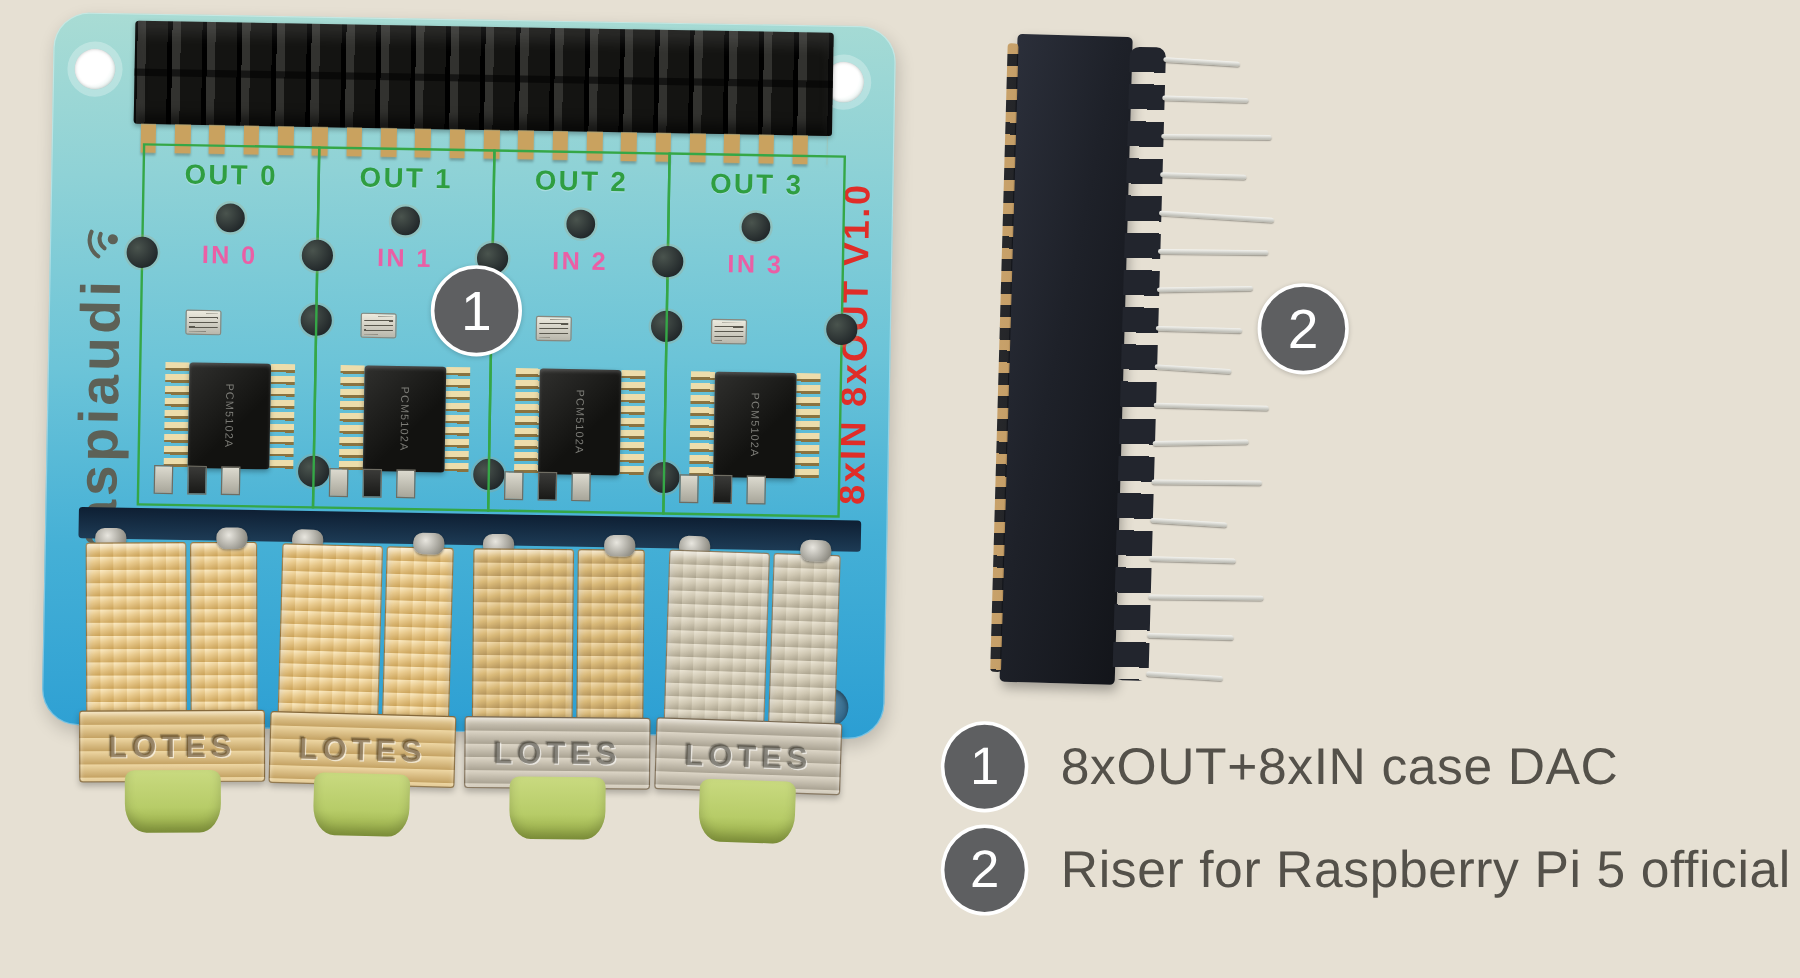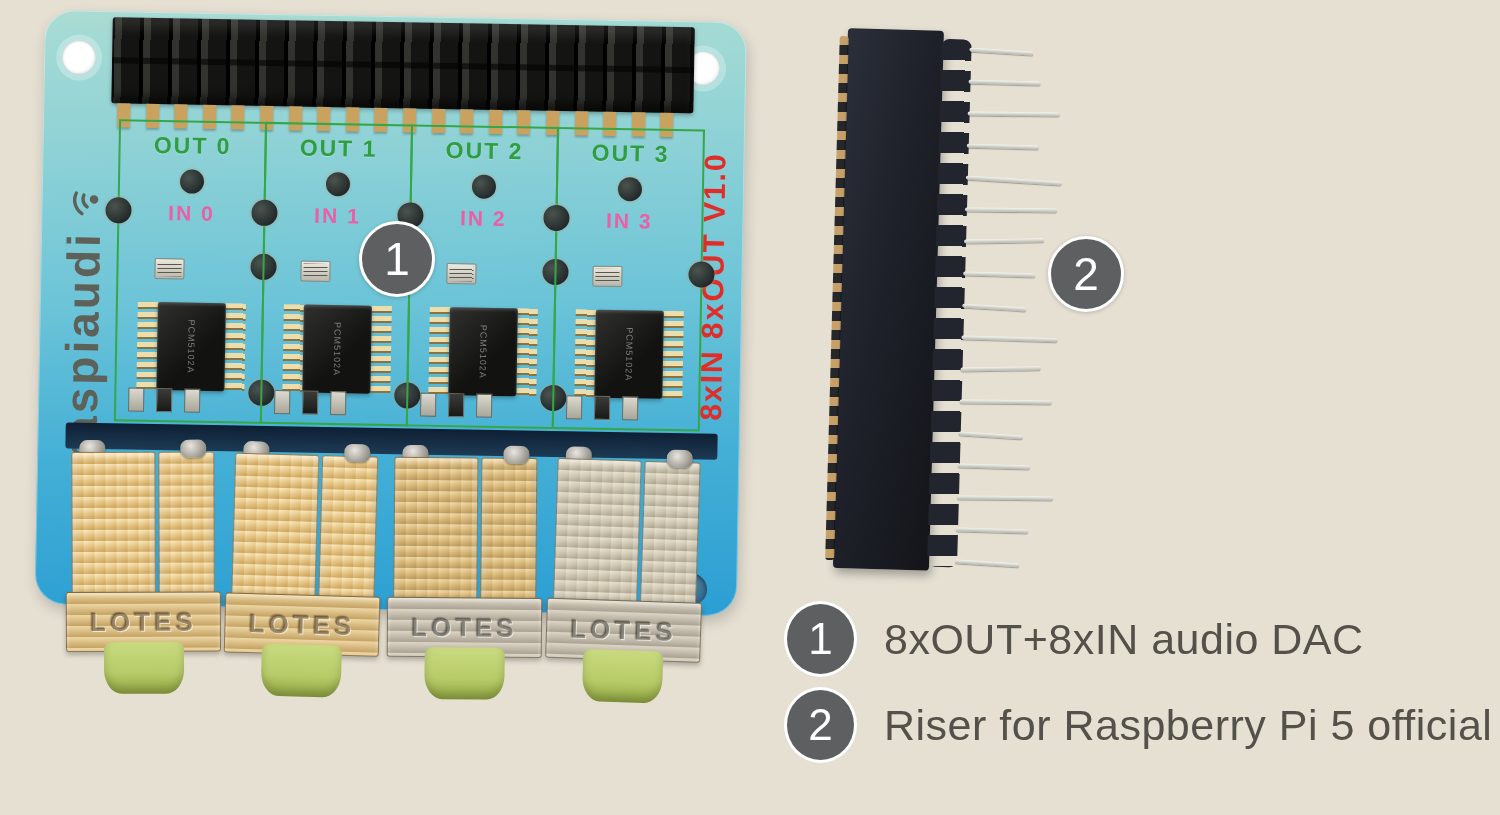--- a/index.html
+++ b/index.html
@@ -304,21 +304,21 @@
   </div>
 <div class="callout c2">
     <span>2</span>
   </div>
 
 <div class="legend">
   <div class="legend-row">
     <div class="legend-badge">
         <span>1</span>
       </div>
-    <div class="legend-label">8xOUT+8xIN audio DAC</div>
+    <div class="legend-label">8xOUT+8xIN case DAC</div>
   </div>
   <div class="legend-row">
     <div class="legend-badge">
         <span>2</span>
       </div>
     <div class="legend-label">Riser for Raspberry Pi 5 official case</div>
   </div>
 </div>
 
 </body></html>

